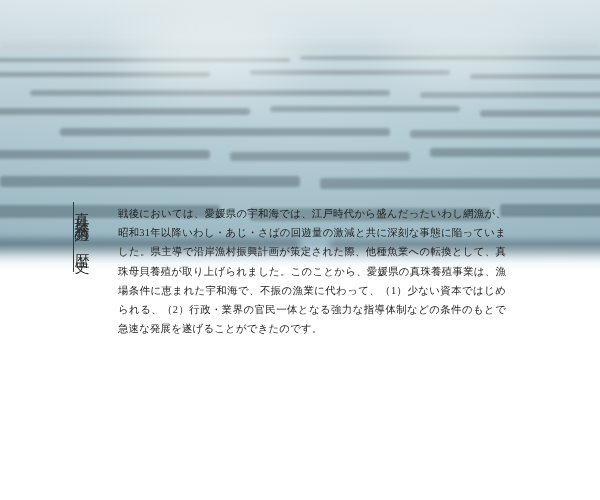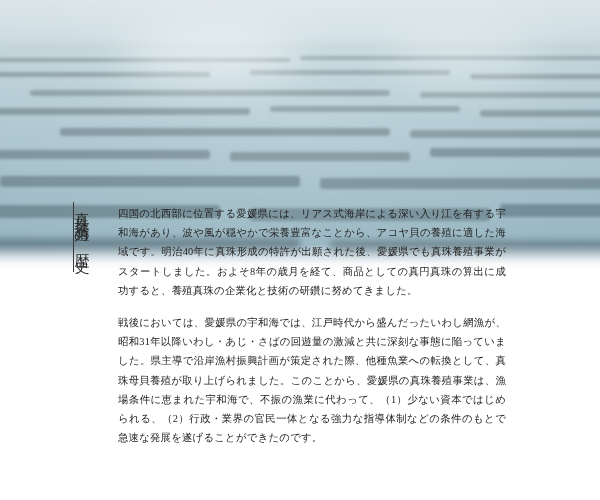--- a/index.html
+++ b/index.html
@@ -181,18 +181,17 @@
     <div class="hero-vign"></div>
     <div class="hero-fade"></div>
   </div>
 
   <div class="vtitle-wrap">
     <div class="vtitle">真珠養殖の歴史</div>
     <div class="vrule"></div>
   </div>
 
   <div class="body-col">
-    <p class="para">四国の北西部に位置する愛媛県には、リアス式海岸による深い入り江を有する宇和海があり、波や風が穏やかで栄養豊富なことから、アコヤ貝の養殖に適した海域です。明治40年に真珠形成の特許が出願された後、愛媛県でも真珠養殖事業がスタートしました。およそ8年の歳月を経て、商品としての真円真珠の算出に成功すると、養殖真珠の企業化と技術の研鑽に努めてきました。</p>
     <p class="para">戦後においては、愛媛県の宇和海では、江戸時代から盛んだったいわし網漁が、昭和31年以降いわし・あじ・さばの回遊量の激減と共に深刻な事態に陥っていました。県主導で沿岸漁村振興計画が策定された際、他種魚業への転換として、真珠母貝養殖が取り上げられました。このことから、愛媛県の真珠養殖事業は、漁場条件に恵まれた宇和海で、不振の漁業に代わって、（1）少ない資本ではじめられる、（2）行政・業界の官民一体となる強力な指導体制などの条件のもとで急速な発展を遂げることができたのです。</p>
 
   </div>
 
 </div>
 
 </body></html>

